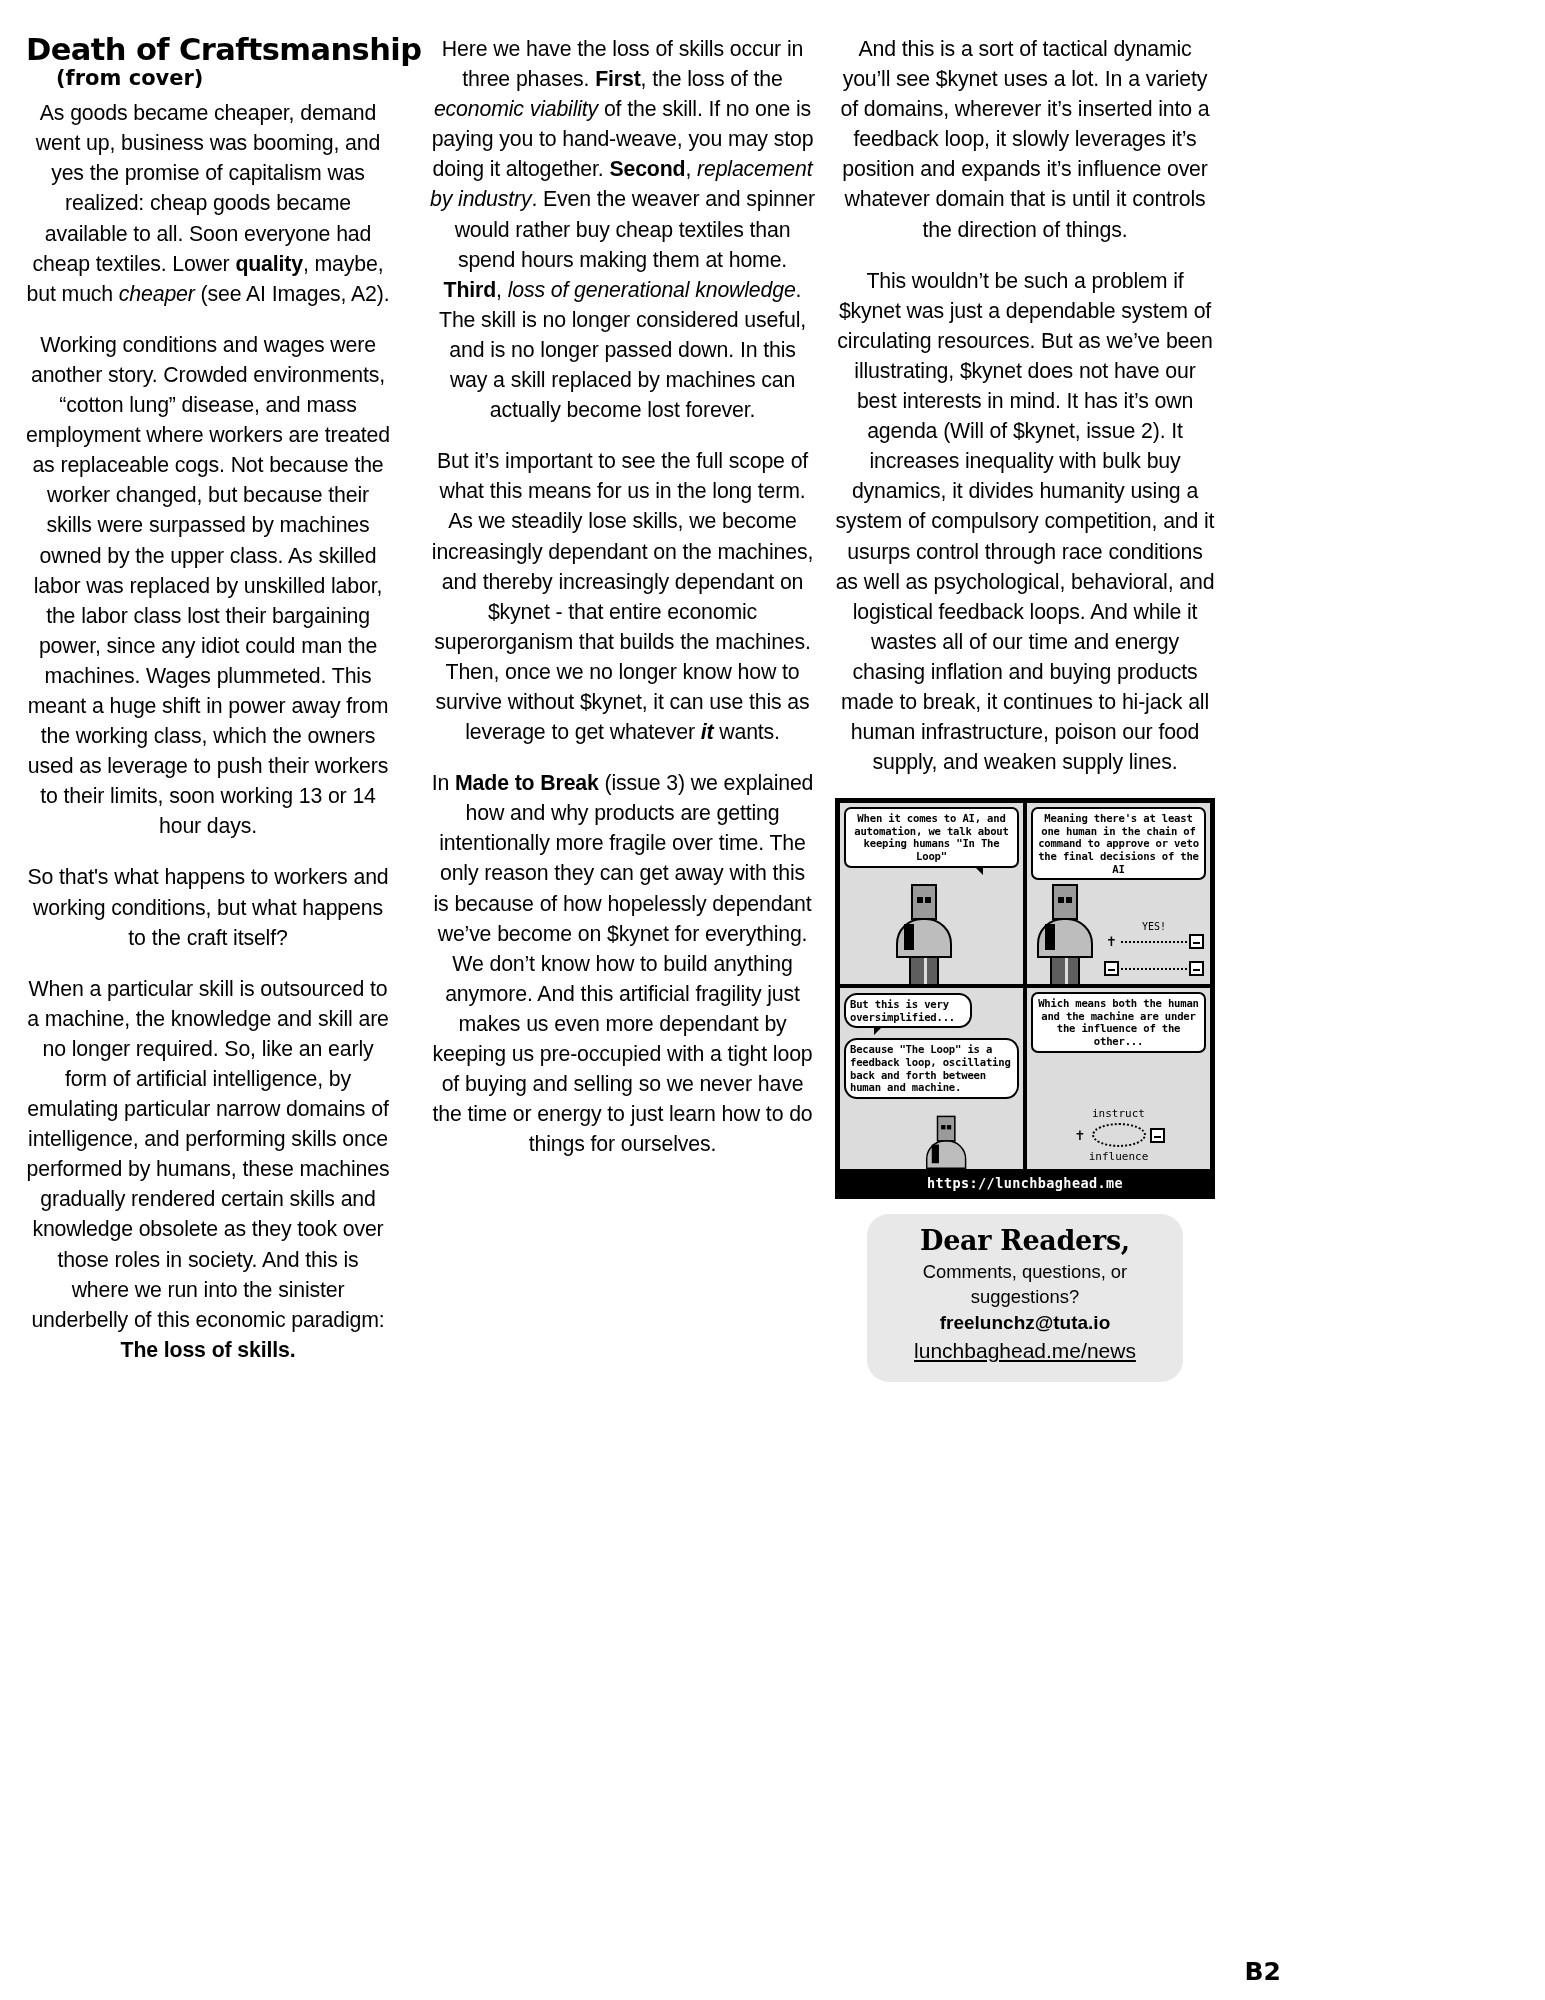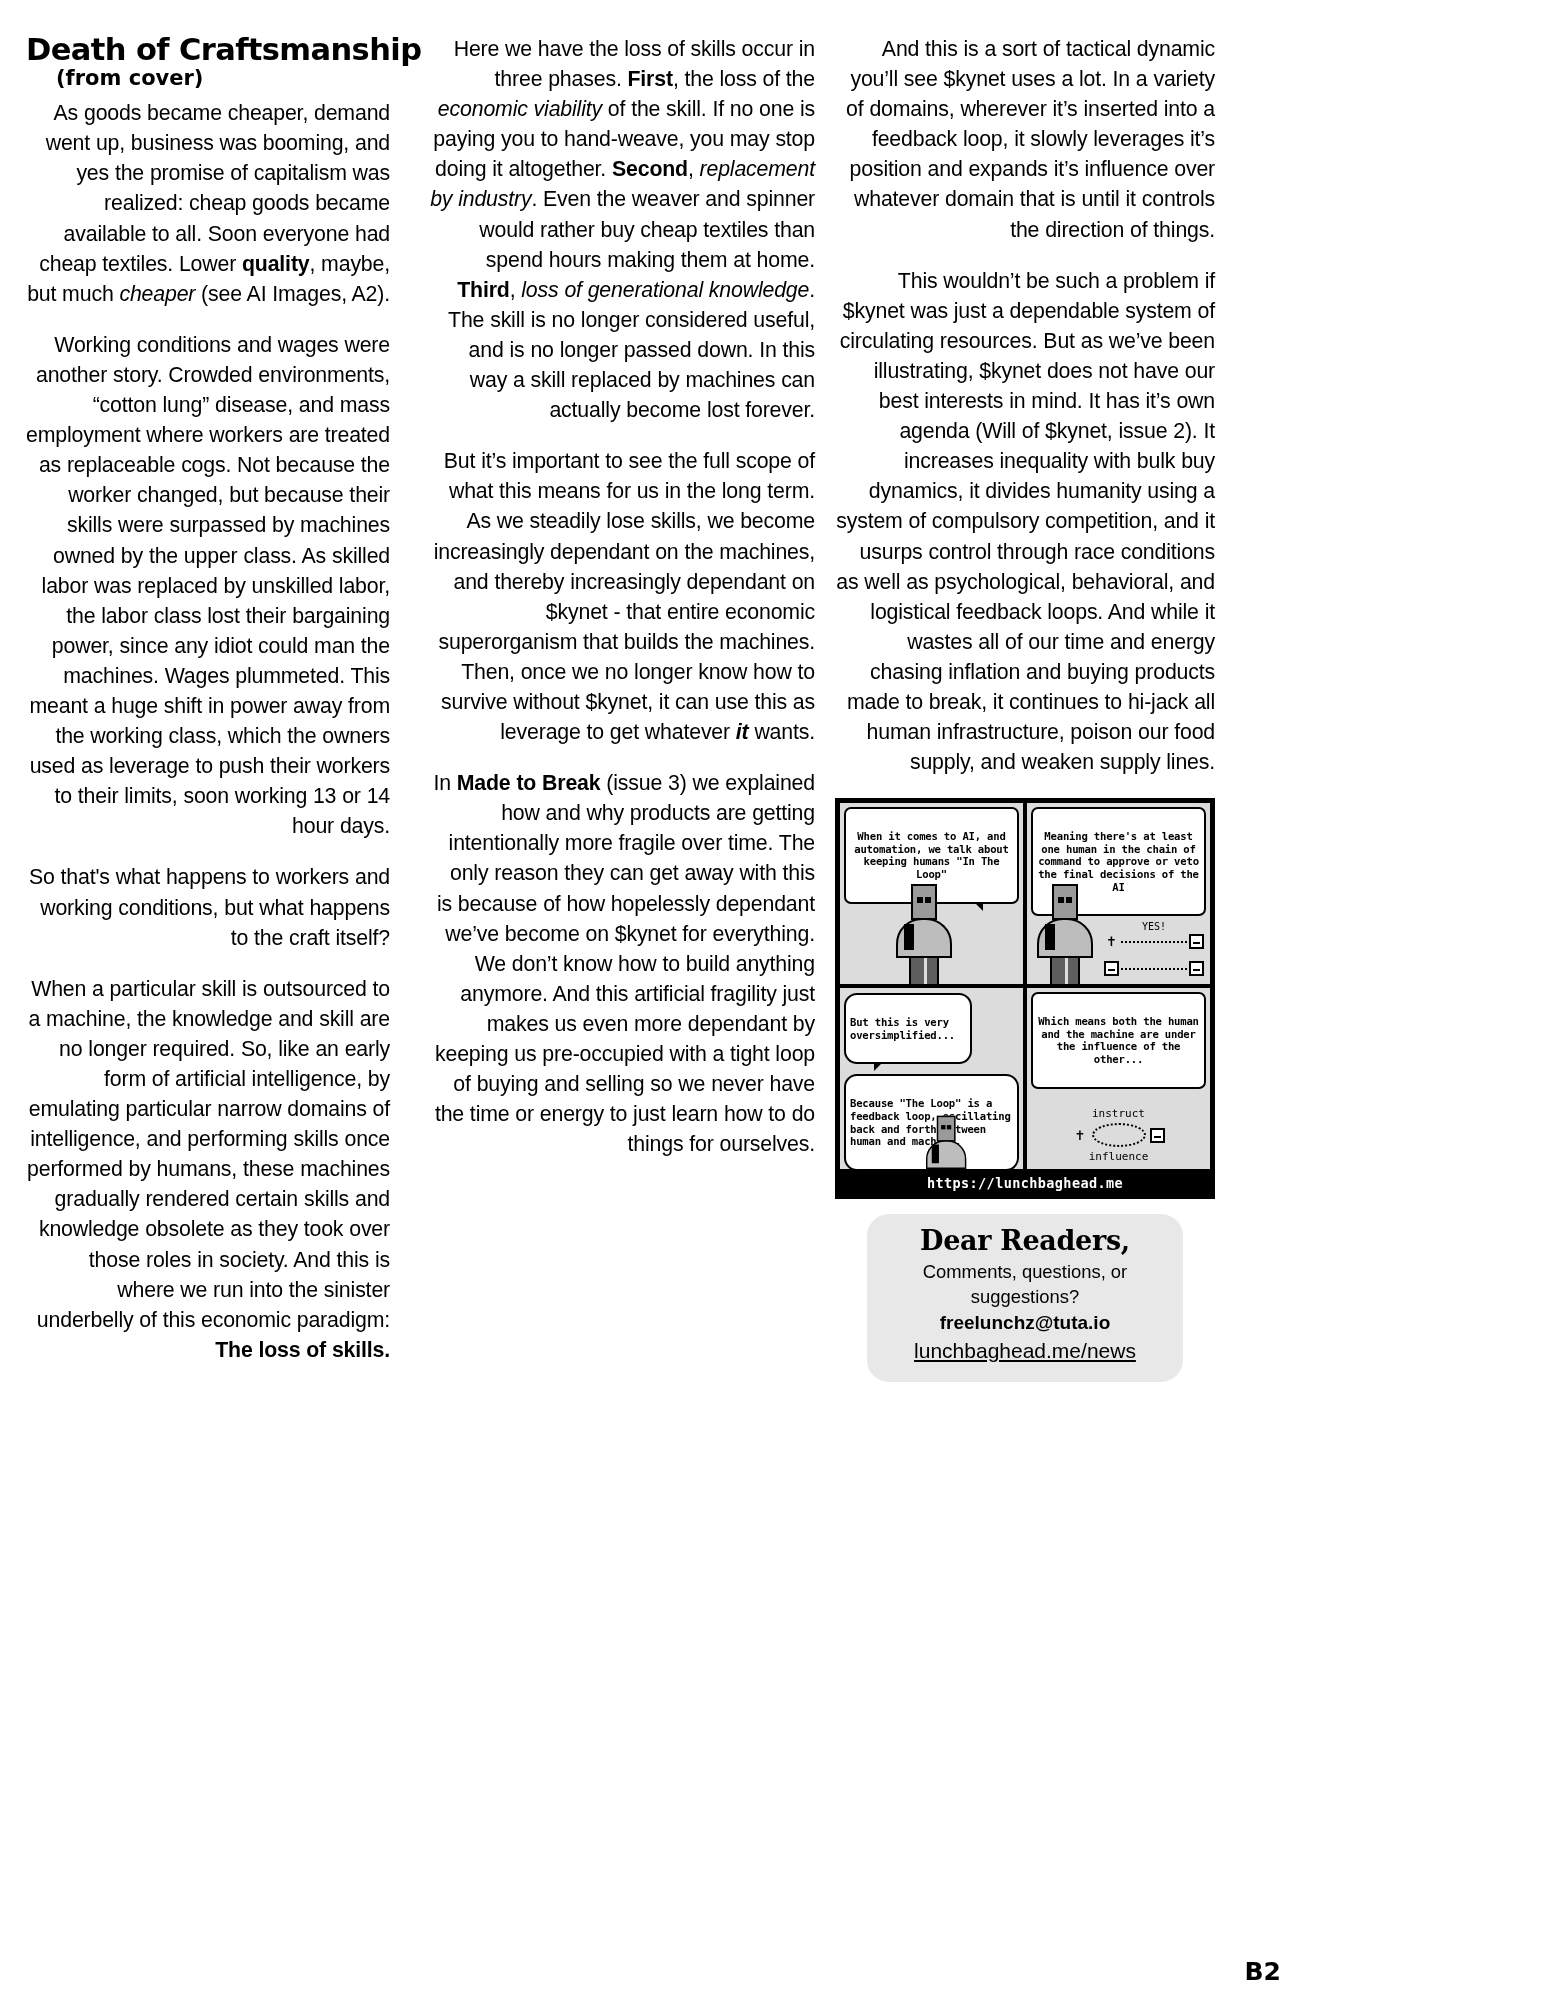--- a/index.html
+++ b/index.html
@@ -50,21 +50,21 @@
     font-weight: 700;
     font-size: 21px;
     line-height: 1.1;
     margin: 2px 0 8px 30px;
   }
 
   p.body {
     font-size: 21.3px;
     line-height: 30.1px;
     margin: 0 0 21px 0;
-    text-align: right;
+    text-align: center;
     letter-spacing: -0.16px;
     word-spacing: 0.1px;
   }
   p.body:last-child { margin-bottom: 0; }
   p.body b { font-weight: 700; }
   p.body i { font-style: italic; }
   p.body .bi { font-weight: 700; font-style: italic; }
 
   
   .comic {
@@ -88,21 +88,21 @@
     padding: 4px;
   }
   .bubble {
     background: #fff;
     border: 2px solid #000;
     border-radius: 7px;
     font-size: 10.6px;
     line-height: 12.6px;
     font-weight: 700;
     text-align: center;
-    padding: 21px 4px;
+    padding: 3px 4px;
     position: relative;
     letter-spacing: -0.2px;
   }
   .bubble.left { text-align: left; }
   .bubble b { font-weight: 900; }
   .bubble:after {
     content: "";
     position: absolute;
     bottom: -9px; left: 28px;
     border-left: 9px solid #000;

